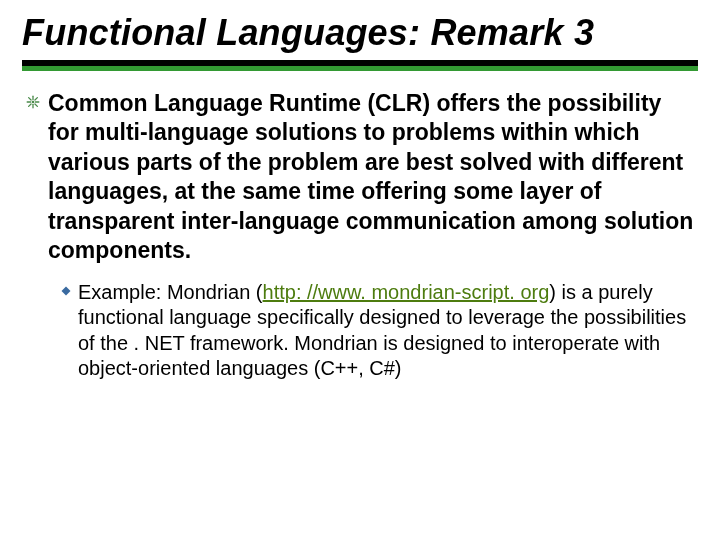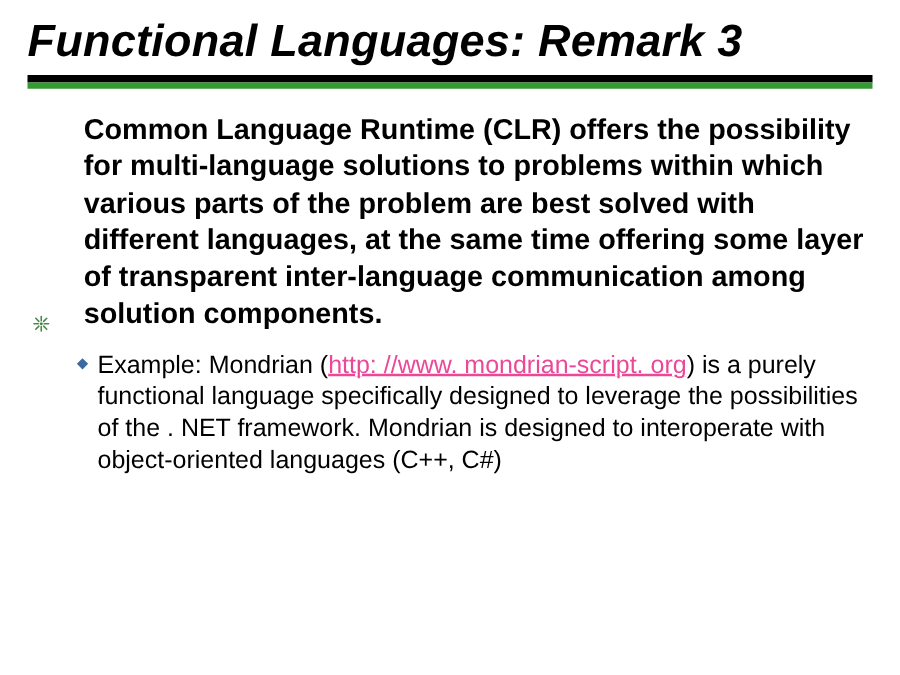--- a/index.html
+++ b/index.html
@@ -31,22 +31,21 @@
   .rule-bottom {
     height: 5px;
     background: #339933;
     margin: 0 0 18px 0;
   }
   .body {
     padding: 0 4px 0 4px;
   }
   .bullet-row {
     display: flex;
-    align-items: flex-end;
-    gap: 19px;
+    align-items: flex-start;
   }
   .bullet-glyph {
     width: 14px;
     height: 14px;
     margin: 6px 8px 0 0;
     flex: 0 0 auto;
     color: #4a8a4a;
     display: flex;
     align-items: center;
     justify-content: center;
@@ -82,21 +81,21 @@
     width: 12px;
     height: 12px;
     display: block;
   }
   .sub-text {
     font-size: 20px;
     font-weight: normal;
     line-height: 1.28;
   }
   .link {
-    color: #ec4899;
+    color: #4d7c0f;
     text-decoration: underline;
   }
 </style>
 </head>
 <body>
 
 <div class="slide">
 
   <h1 class="title">Functional Languages: Remark 3</h1>
   <div class="rule-top"></div>

